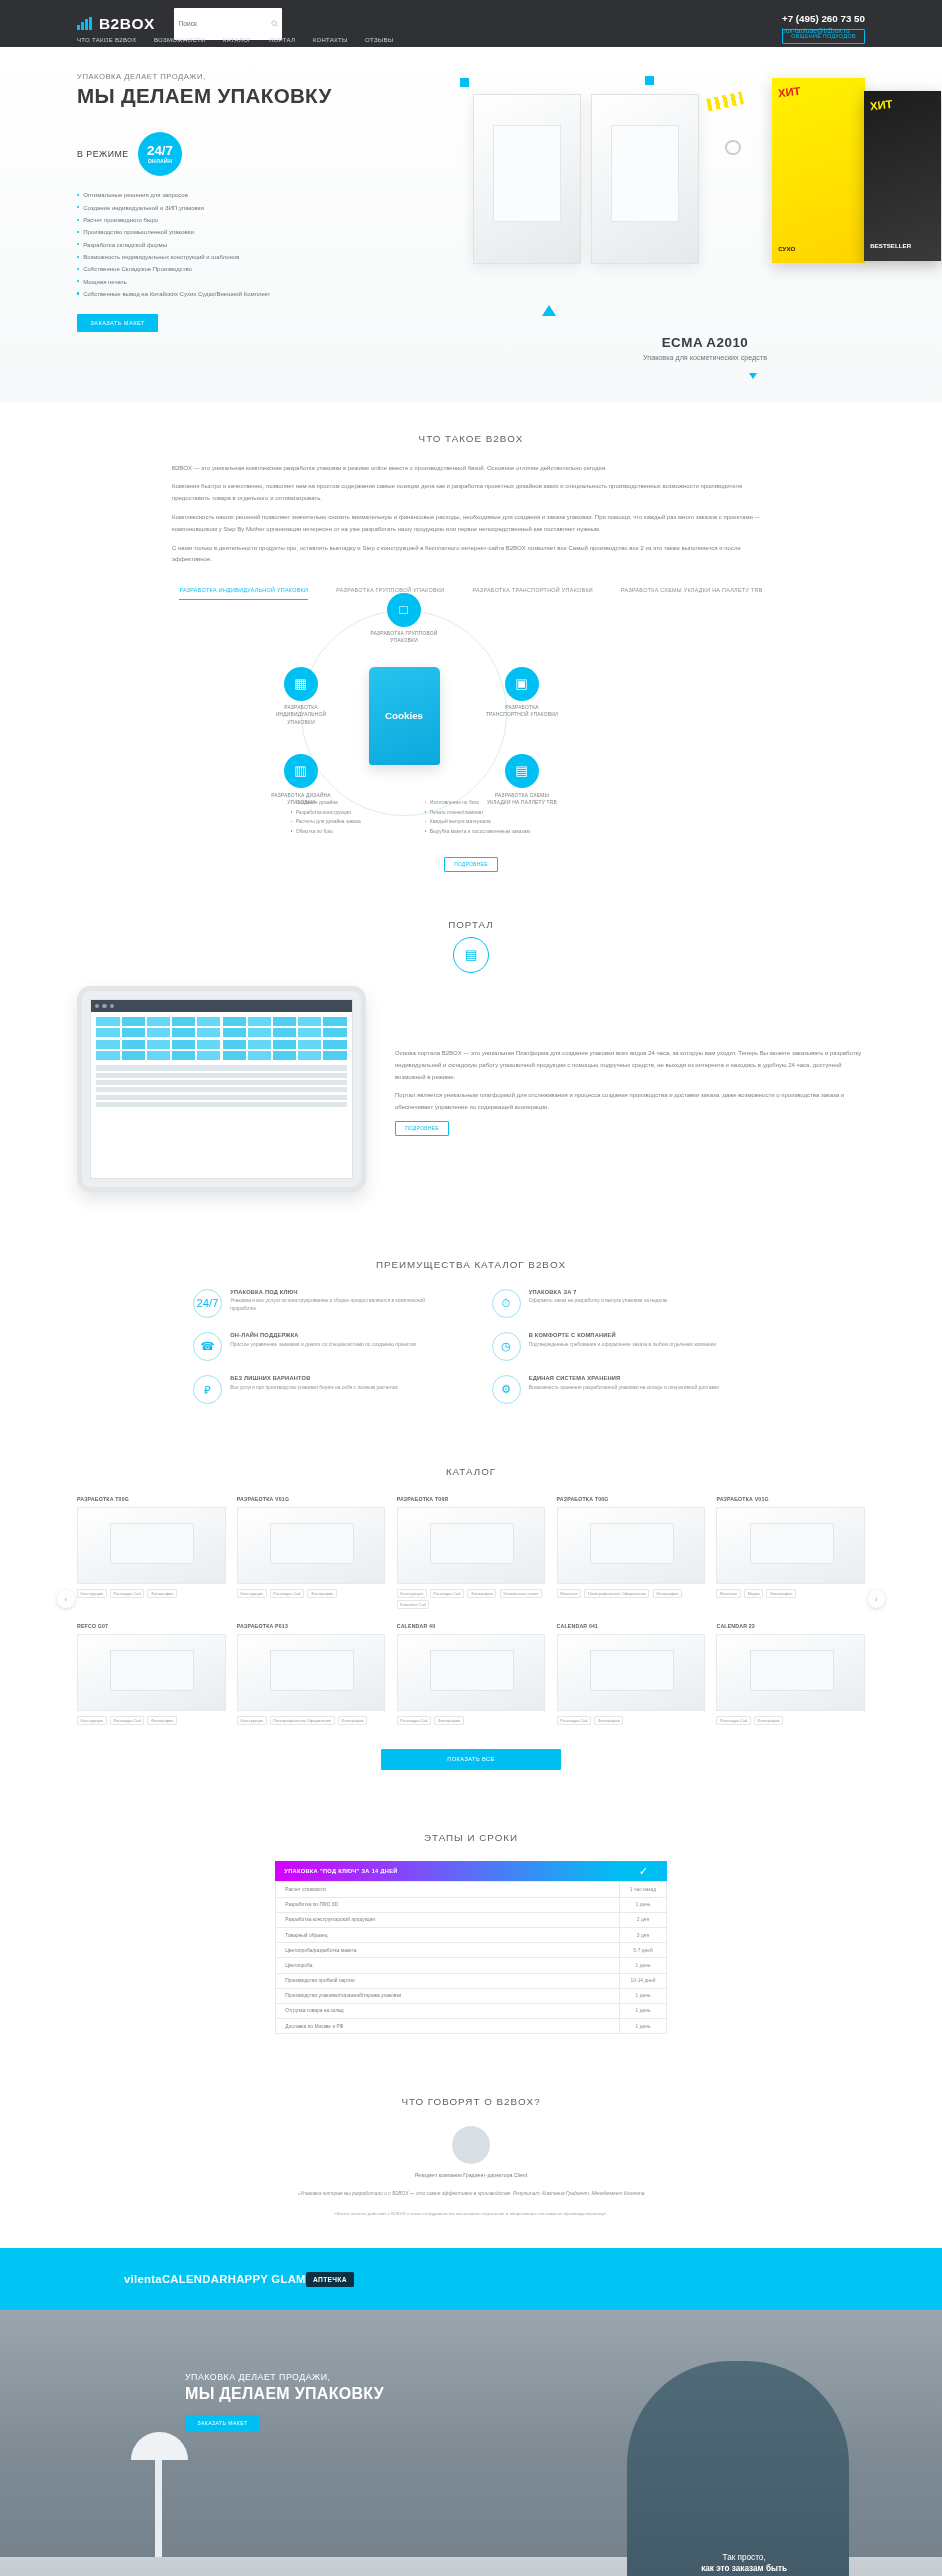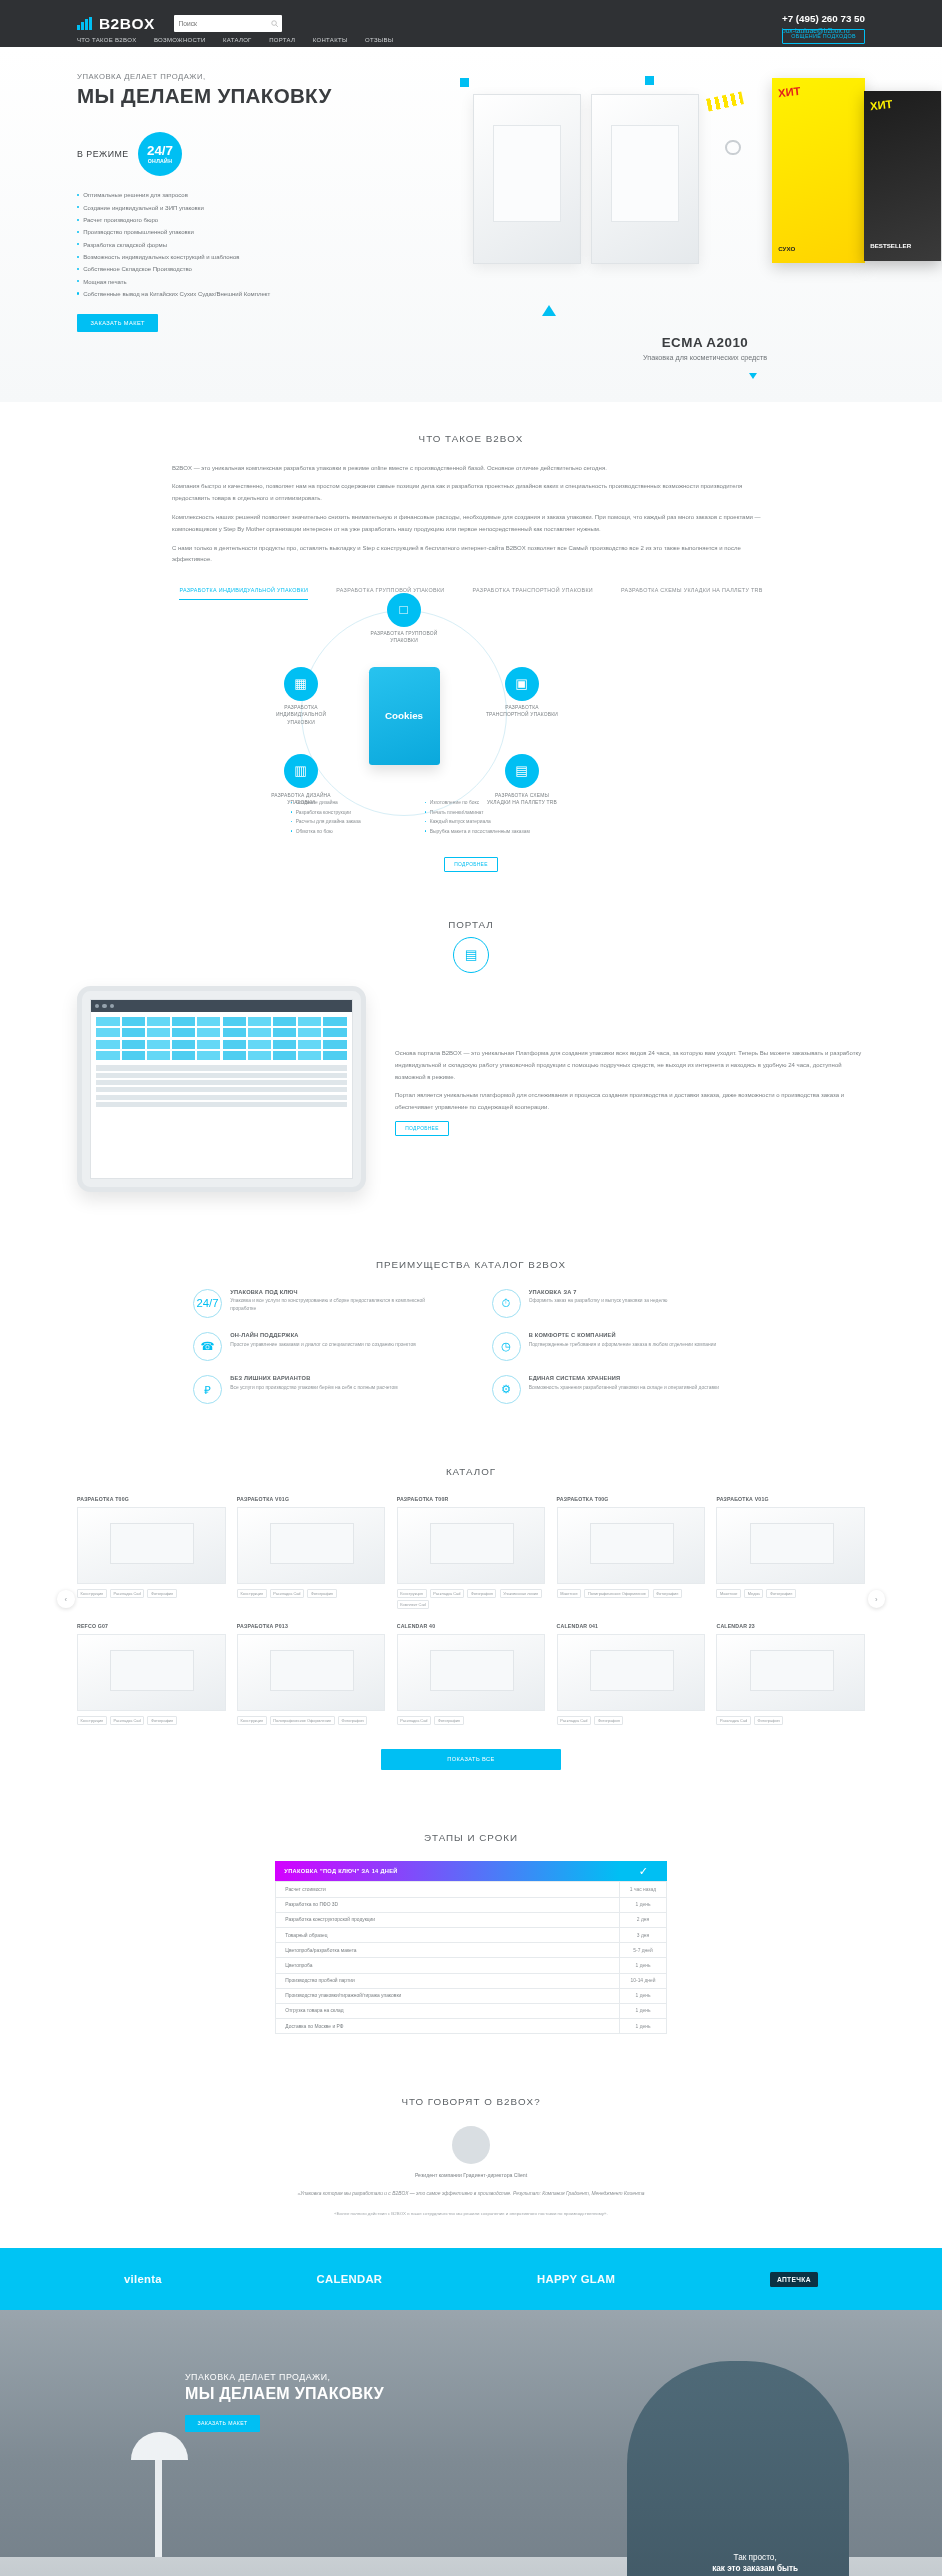--- a/index.html
+++ b/index.html
@@ -30,21 +30,21 @@
   .logo .bars i { display:block; width:2.6px; background:#00bff3; }
   .logo .bars i:nth-child(1){height:5.2px}
   .logo .bars i:nth-child(2){height:8.2px}
   .logo .bars i:nth-child(3){height:11.3px}
   .logo .bars i:nth-child(4){height:13.4px}
 
   .search-wrap {
     margin-left: 19.6px;
     display: flex; align-items: center;
     background: #fff; border-radius: 1px;
-    width: 108px; height: 17px; padding: 0 4.1px;
+    width: 108px; height: 32px; padding: 0 4.1px;
   }
   .search-wrap input {
     border: none; outline: none; flex: 1;
     font-size: 6.7px; color: #555; font-family: "Liberation Sans", sans-serif;
   }
   .search-ic { width: 7.7px; height: 7.7px; opacity: .55; }
 
   .header-contacts {
     margin-left: auto; text-align: left; color: #fff; line-height: 1.35;
   }
@@ -300,21 +300,21 @@
   .testi .avatar {
     width: 38px;height:38px;border-radius:50%;background:#d9dee2;margin:0 auto 7.2px;
   }
   .testi .who { font-size: 5.2px; color:#7b8084; line-height:1.7;}
   .testi .quote { font-size: 4.9px; color:#8b9094; line-height:1.9; margin-top: 9.3px; font-style: italic;}
   .testi .note { font-size: 4.4px; color:#a4a9ad; margin-top: 11.3px; line-height:1.7;}
 
   
   .brands {
     background: #00c4f4; height: 62px; display:flex; align-items:center;
-    justify-content: space-between; padding: 0 124px;
+    justify-content: flex-start; padding: 0 124px;
   }
   .brand { color:#fff; font-size: 11.3px; font-weight: bold; opacity:.96; letter-spacing:0.3px;}
   .brand.sq { background:#0c2d3d; padding: 4.1px 7.2px; font-size: 6.7px; border-radius:1.5px;}
 
   
   .bottom-hero {
     position: relative; height: 340px; overflow:hidden;
     background: linear-gradient(180deg,#9aa5ad 0%,#7e8a93 45%,#6f7b85 100%);
   }
   .bh-left { position:absolute; left: 185px; top: 62px; color:#fff; }
@@ -333,21 +333,21 @@
     position:absolute; left: 0; bottom: 0; width: 100%; height: 93px;
     background: linear-gradient(180deg,#c9cfd3,#b6bdc2);
   }
   .bh-lamp {
     position:absolute; left: 155px; bottom: 93px; width: 7.2px; height: 108px; background:#e9edf0;
   }
   .bh-lamp:after{
     content:""; position:absolute; left:-24px; top:-17.5px; width: 57px; height: 28px;
     background:#eef2f4; border-radius: 28px 28px 0 0;
   }
-  .bh-caption { position:absolute; right: 144px; bottom: 77px; color:#fff; text-align:center;}
+  .bh-caption { position:absolute; right: 155px; bottom: 77px; color:#fff; text-align:center;}
   .bh-caption .l1 { font-size: 8.2px; }
   .bh-caption .l2 { font-size: 8.2px; font-weight: bold; margin-top: 2.1px;}
 </style>
 </head>
 <body>
 
 <div class="header">
   <div class="logo">
     <span class="bars">
         <i></i>

